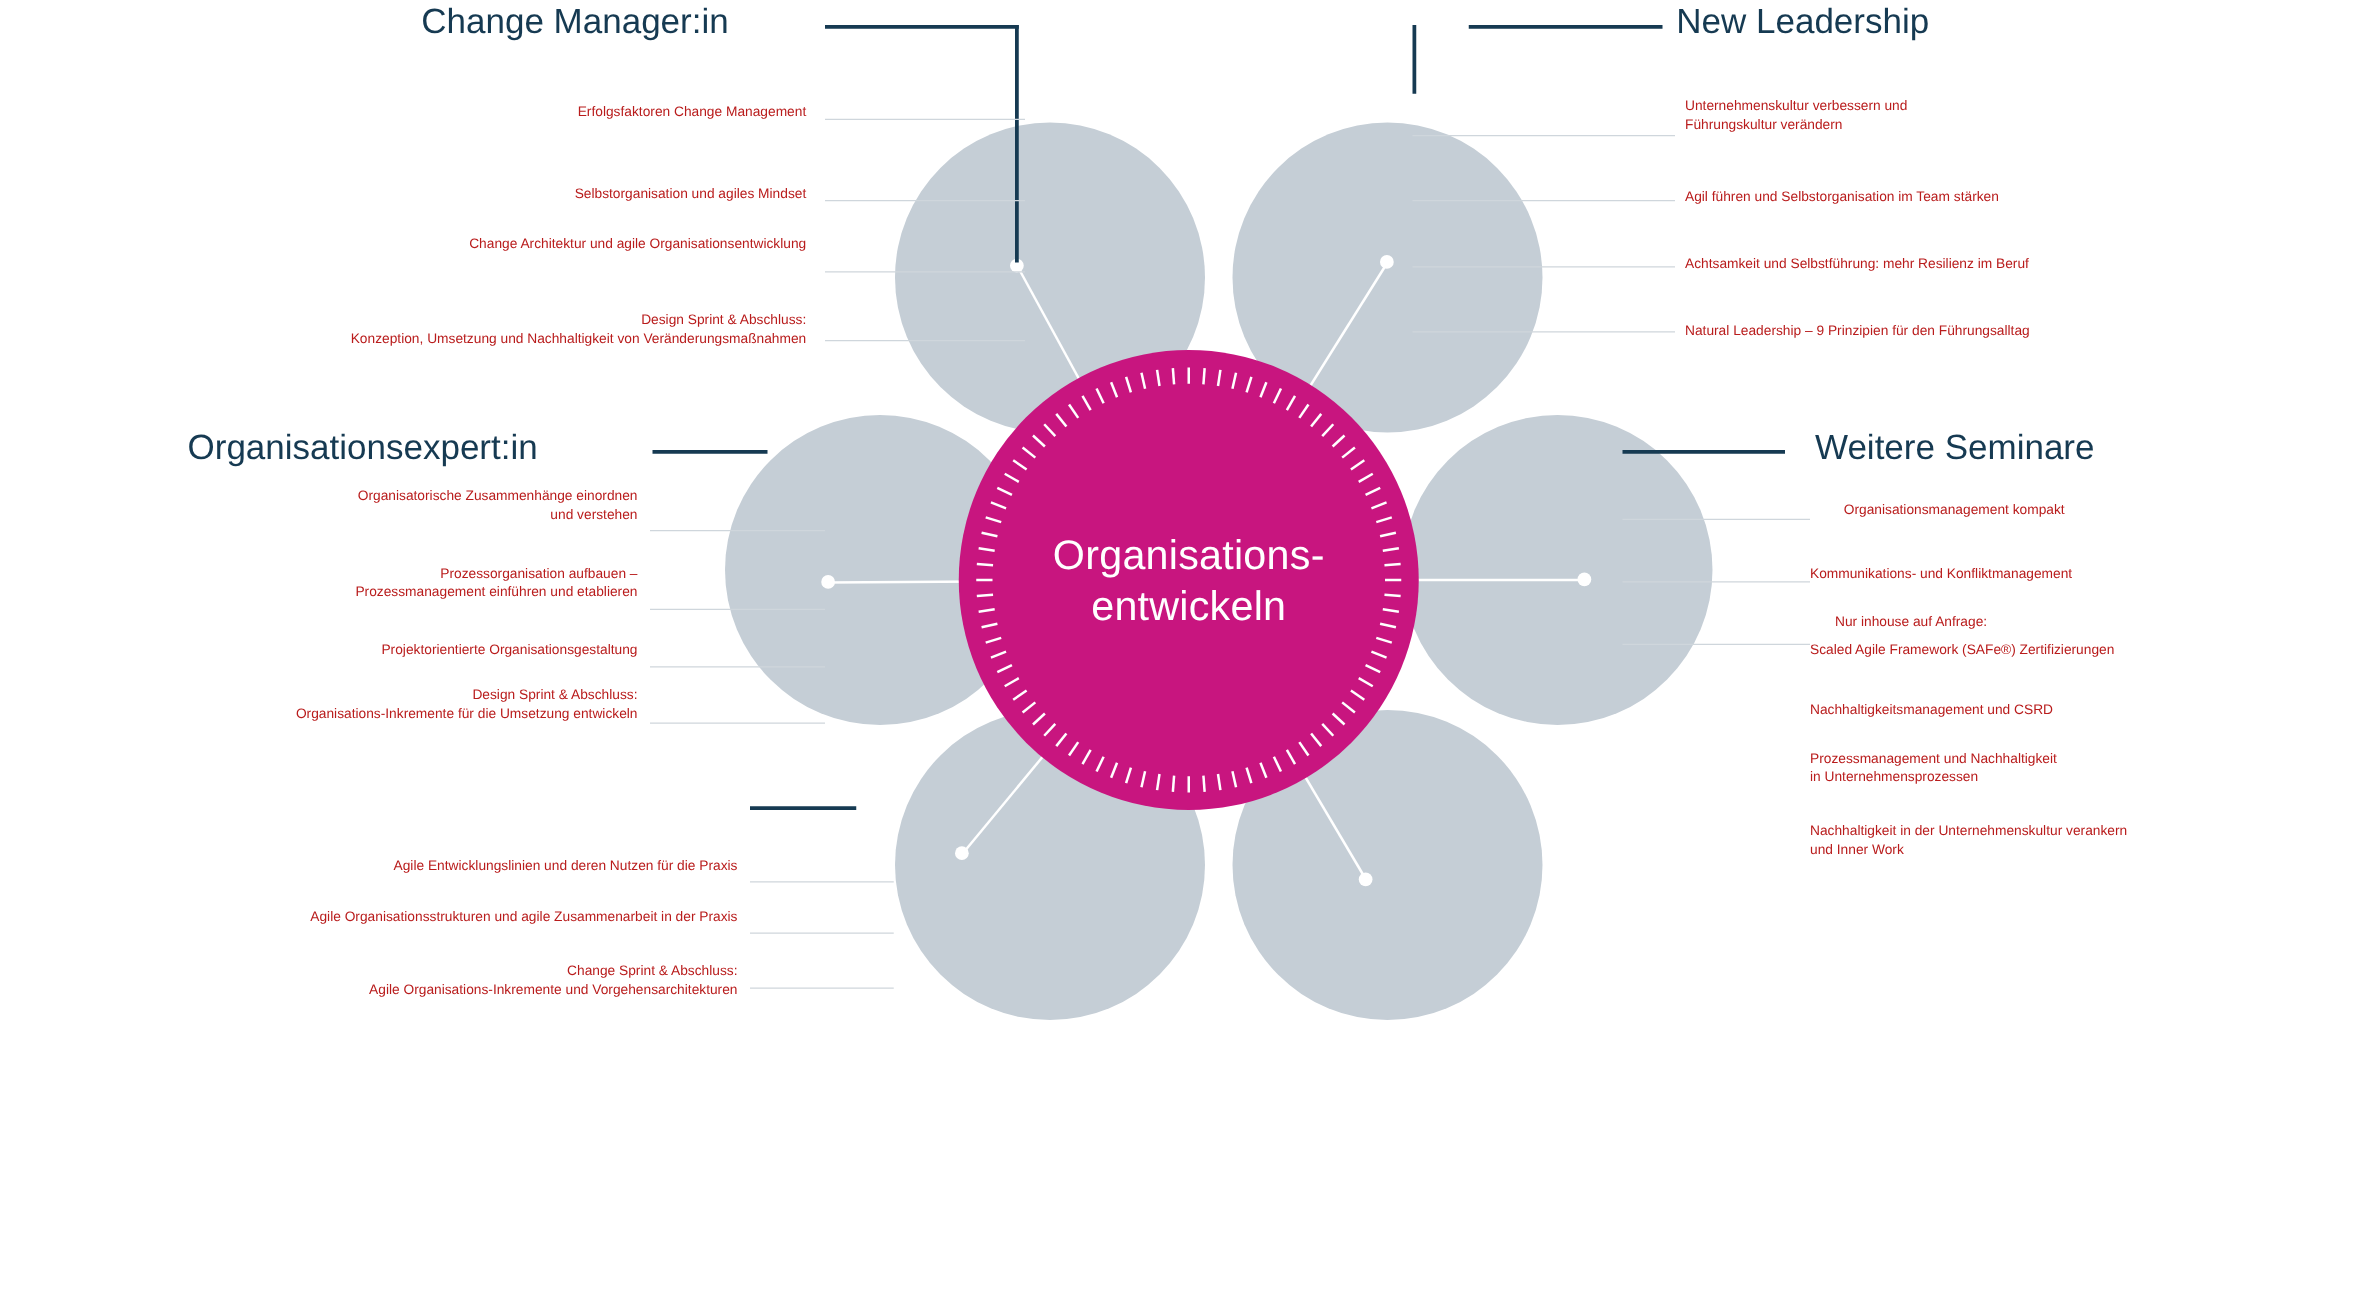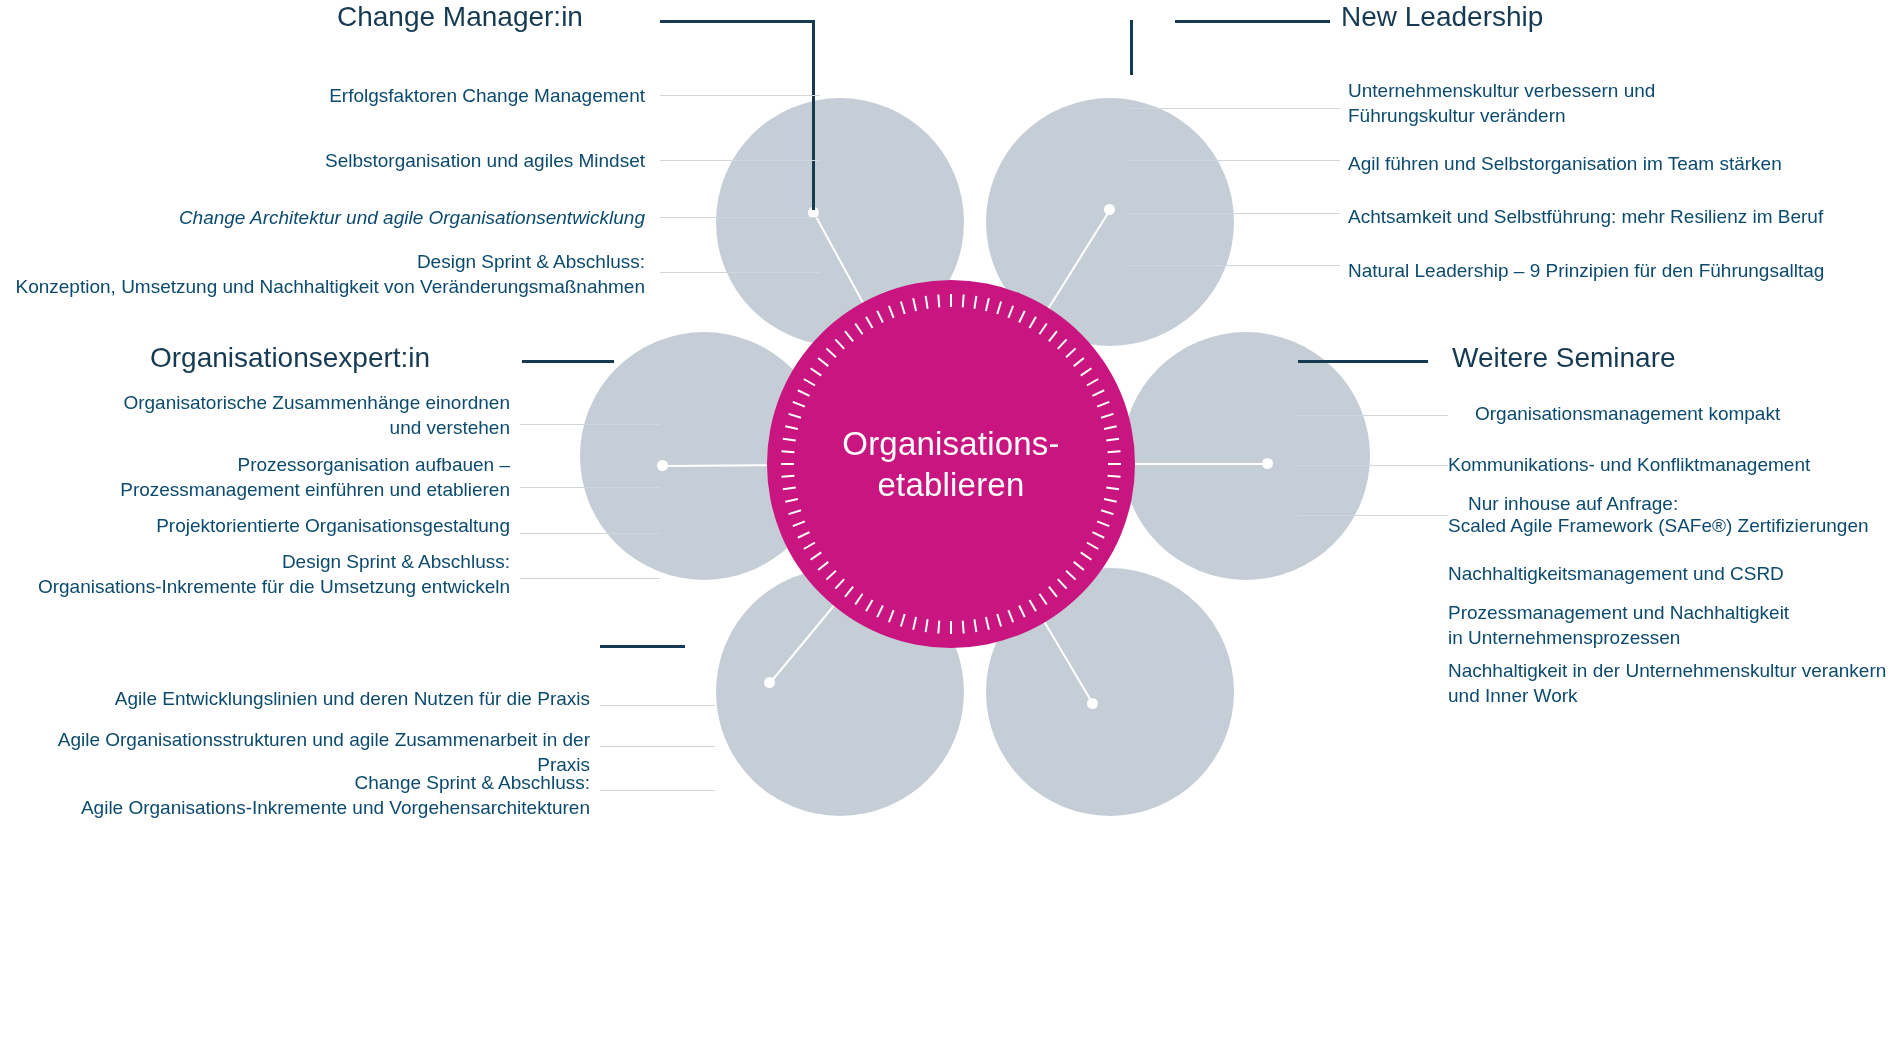--- a/index.html
+++ b/index.html
@@ -39,21 +39,21 @@
   
   .heading{
     position:absolute;
     font-size:28px;line-height:1.1;font-weight:400;color:#163a52;
     white-space:nowrap;
   }
   .heading-rule{position:absolute;background:#163a52;}
 
   
   .item{
-    position:absolute;font-size:19px;line-height:1.32;color:#0c4a6e;
+    position:absolute;font-size:11px;line-height:1.32;color:#b91c1c;
     white-space:pre-line;
   }
   .item.r{text-align:right;}
   .item.l{text-align:left;}
   .hair{position:absolute;height:1px;background:#cfd6dc;}
 </style>
 </head>
 <body>
 
 <div class="stage">
@@ -164,35 +164,35 @@
         <i style="transform:rotate(325.7142857142857deg) translate(-1px,-170px)"></i>
         <i style="transform:rotate(330deg) translate(-1px,-170px)"></i>
         <i style="transform:rotate(334.2857142857143deg) translate(-1px,-170px)"></i>
         <i style="transform:rotate(338.57142857142856deg) translate(-1px,-170px)"></i>
         <i style="transform:rotate(342.85714285714283deg) translate(-1px,-170px)"></i>
         <i style="transform:rotate(347.1428571428571deg) translate(-1px,-170px)"></i>
         <i style="transform:rotate(351.42857142857144deg) translate(-1px,-170px)"></i>
         <i style="transform:rotate(355.7142857142857deg) translate(-1px,-170px)"></i>
       </div>
     <div class="core-label">Organisations-
-etablieren</div>
+entwickeln</div>
   </div>
 
   <div class="heading" style="left:337px;top:2px;">Change Manager:in</div>
   <div class="heading-rule" style="left:660px;top:20px;width:155px;height:3px;"></div>
   <div class="heading-rule" style="left:812px;top:20px;width:3px;height:190px;"></div>
 
   <div class="hair" style="left:660px;top:95px;width:160px;"></div>
   <div class="hair" style="left:660px;top:160px;width:160px;"></div>
   <div class="hair" style="left:660px;top:217px;width:160px;"></div>
   <div class="hair" style="left:660px;top:272px;width:160px;"></div>
 
   <div class="item r" style="left:180px;top:83px;width:465px;">Erfolgsfaktoren Change Management</div>
   <div class="item r" style="left:180px;top:148px;width:465px;">Selbstorganisation und agiles Mindset</div>
-  <div class="item r" style="left:140px;top:205px;width:505px;font-style:italic;">Change Architektur und agile Organisationsentwicklung</div>
+  <div class="item r" style="left:140px;top:188px;width:505px;">Change Architektur und agile Organisationsentwicklung</div>
   <div class="item r" style="left:10px;top:249px;width:635px;">Design Sprint &amp; Abschluss:
 Konzeption, Umsetzung und Nachhaltigkeit von Veränderungsmaßnahmen</div>
 
   <div class="heading" style="left:1341px;top:2px;">New Leadership</div>
   <div class="heading-rule" style="left:1175px;top:20px;width:155px;height:3px;"></div>
   <div class="heading-rule" style="left:1130px;top:20px;width:3px;height:55px;"></div>
 
   <div class="hair" style="left:1130px;top:108px;width:210px;"></div>
   <div class="hair" style="left:1130px;top:160px;width:210px;"></div>
   <div class="hair" style="left:1130px;top:213px;width:210px;"></div>

